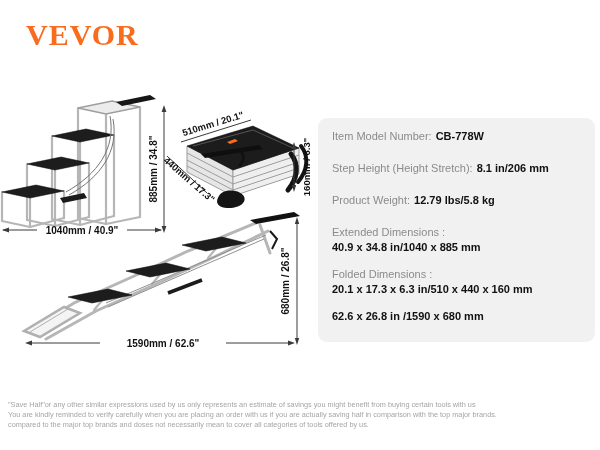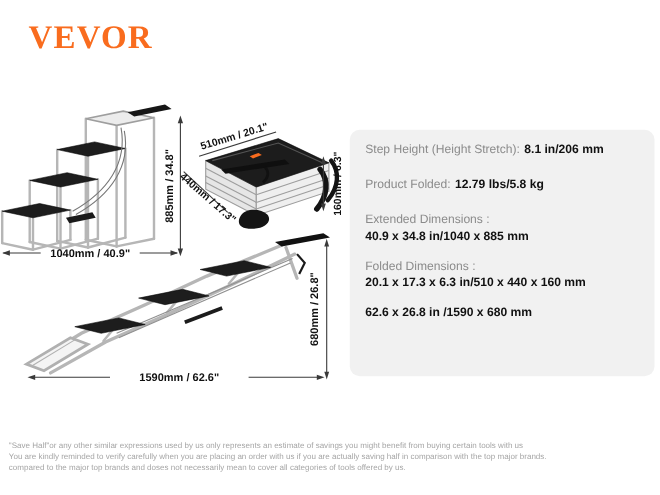--- a/index.html
+++ b/index.html
@@ -161,24 +161,27 @@
       <line class="dim" x1="21" y1="140" x2="90" y2="140"></line>
       <line class="dim" x1="216" y1="140" x2="279" y2="140"></line>
       <polygon class="arr" points="15,140 22,137.6 22,142.4"></polygon>
       <polygon class="arr" points="285,140 278,137.6 278,142.4"></polygon>
       <text x="153" y="143.5" text-anchor="middle">1590mm / 62.6"</text>
     </g>
   </svg>
 
   <div class="panel">
     <div class="row single">
+      <span class="lbl">Item Model Number:</span><span class="val">CB-778W</span>
+    </div>
+    <div class="row single">
       <span class="lbl">Step Height (Height Stretch):</span><span class="val">8.1 in/206 mm</span>
     </div>
     <div class="row single">
-      <span class="lbl">Product Folded:</span><span class="val">12.79 lbs/5.8 kg</span>
+      <span class="lbl">Product Weight:</span><span class="val">12.79 lbs/5.8 kg</span>
     </div>
     <div class="row double">
       <span class="lbl">Extended Dimensions :</span>
       <span class="val">40.9 x 34.8 in/1040 x 885 mm</span>
     </div>
     <div class="row double">
       <span class="lbl">Folded Dimensions :</span>
       <span class="val">20.1 x 17.3 x 6.3 in/510 x 440 x 160 mm</span>
     </div>
     <div class="row double">

